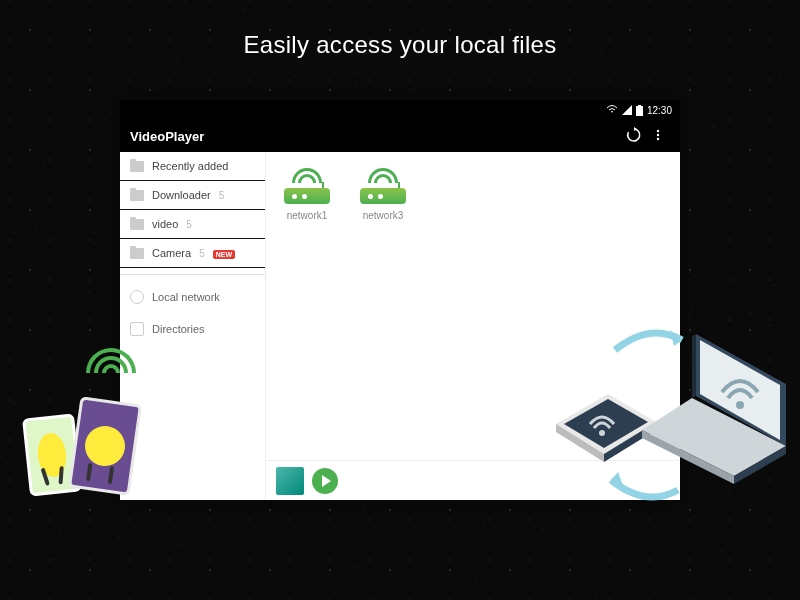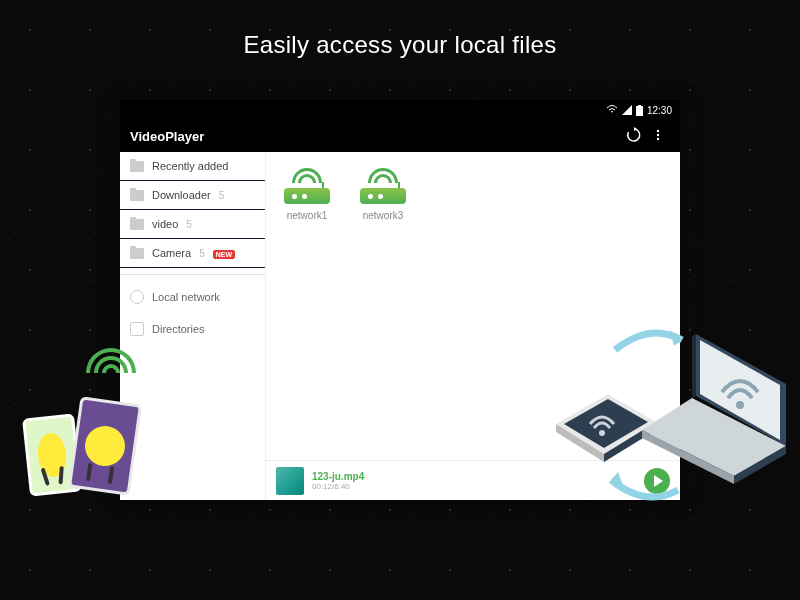--- a/index.html
+++ b/index.html
@@ -187,24 +187,20 @@
               <div class="dot d2"></div>
               <div class="ant"></div>
           </div>
           <span class="net-label">network3</span>
         </div>
       </div>
       <div style="flex:1"></div>
 
       <div class="nowplay">
         <div class="np-thumb"></div>
-        <div class="np-info">
-          <span class="np-name">123-ju.mp4</span>
-          <span class="np-time">00:12/6:40</span>
-        </div>
         <div class="np-play">
           
         </div>
       </div>
     </div>
 
   </div>
 </div>
 
 <div class="cartoon-left">

